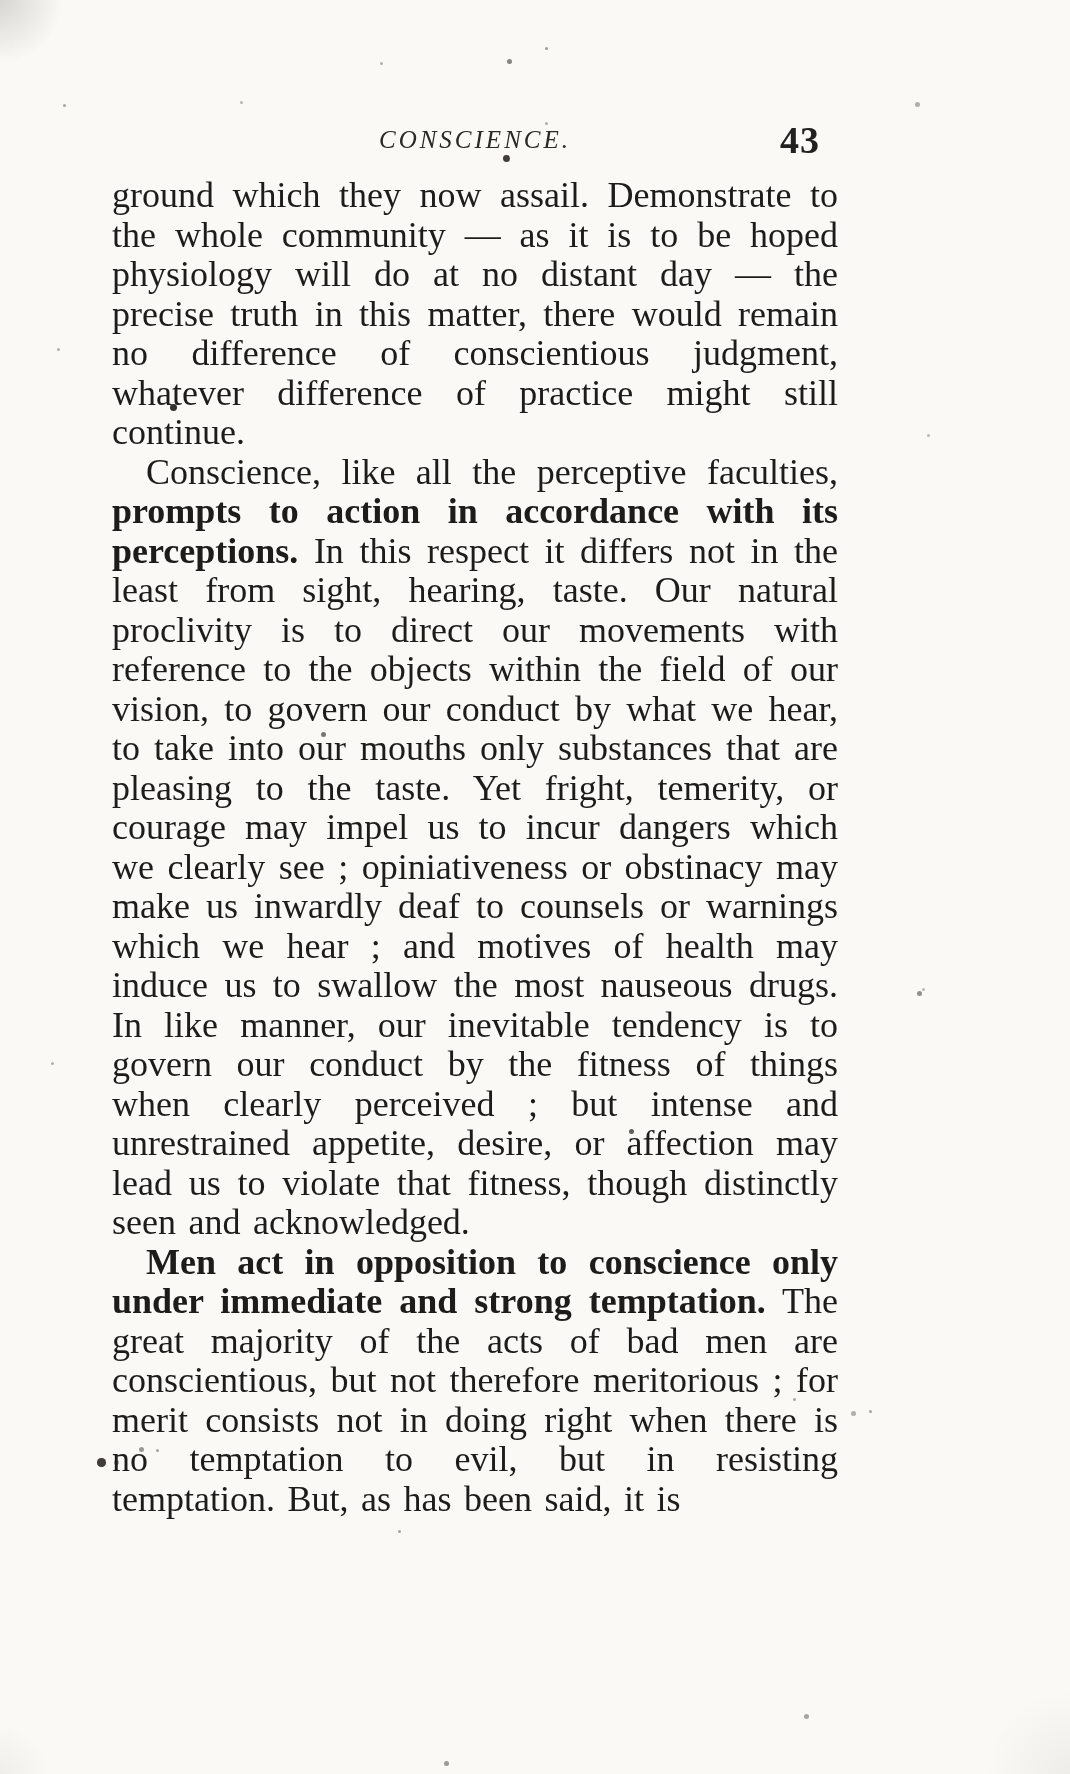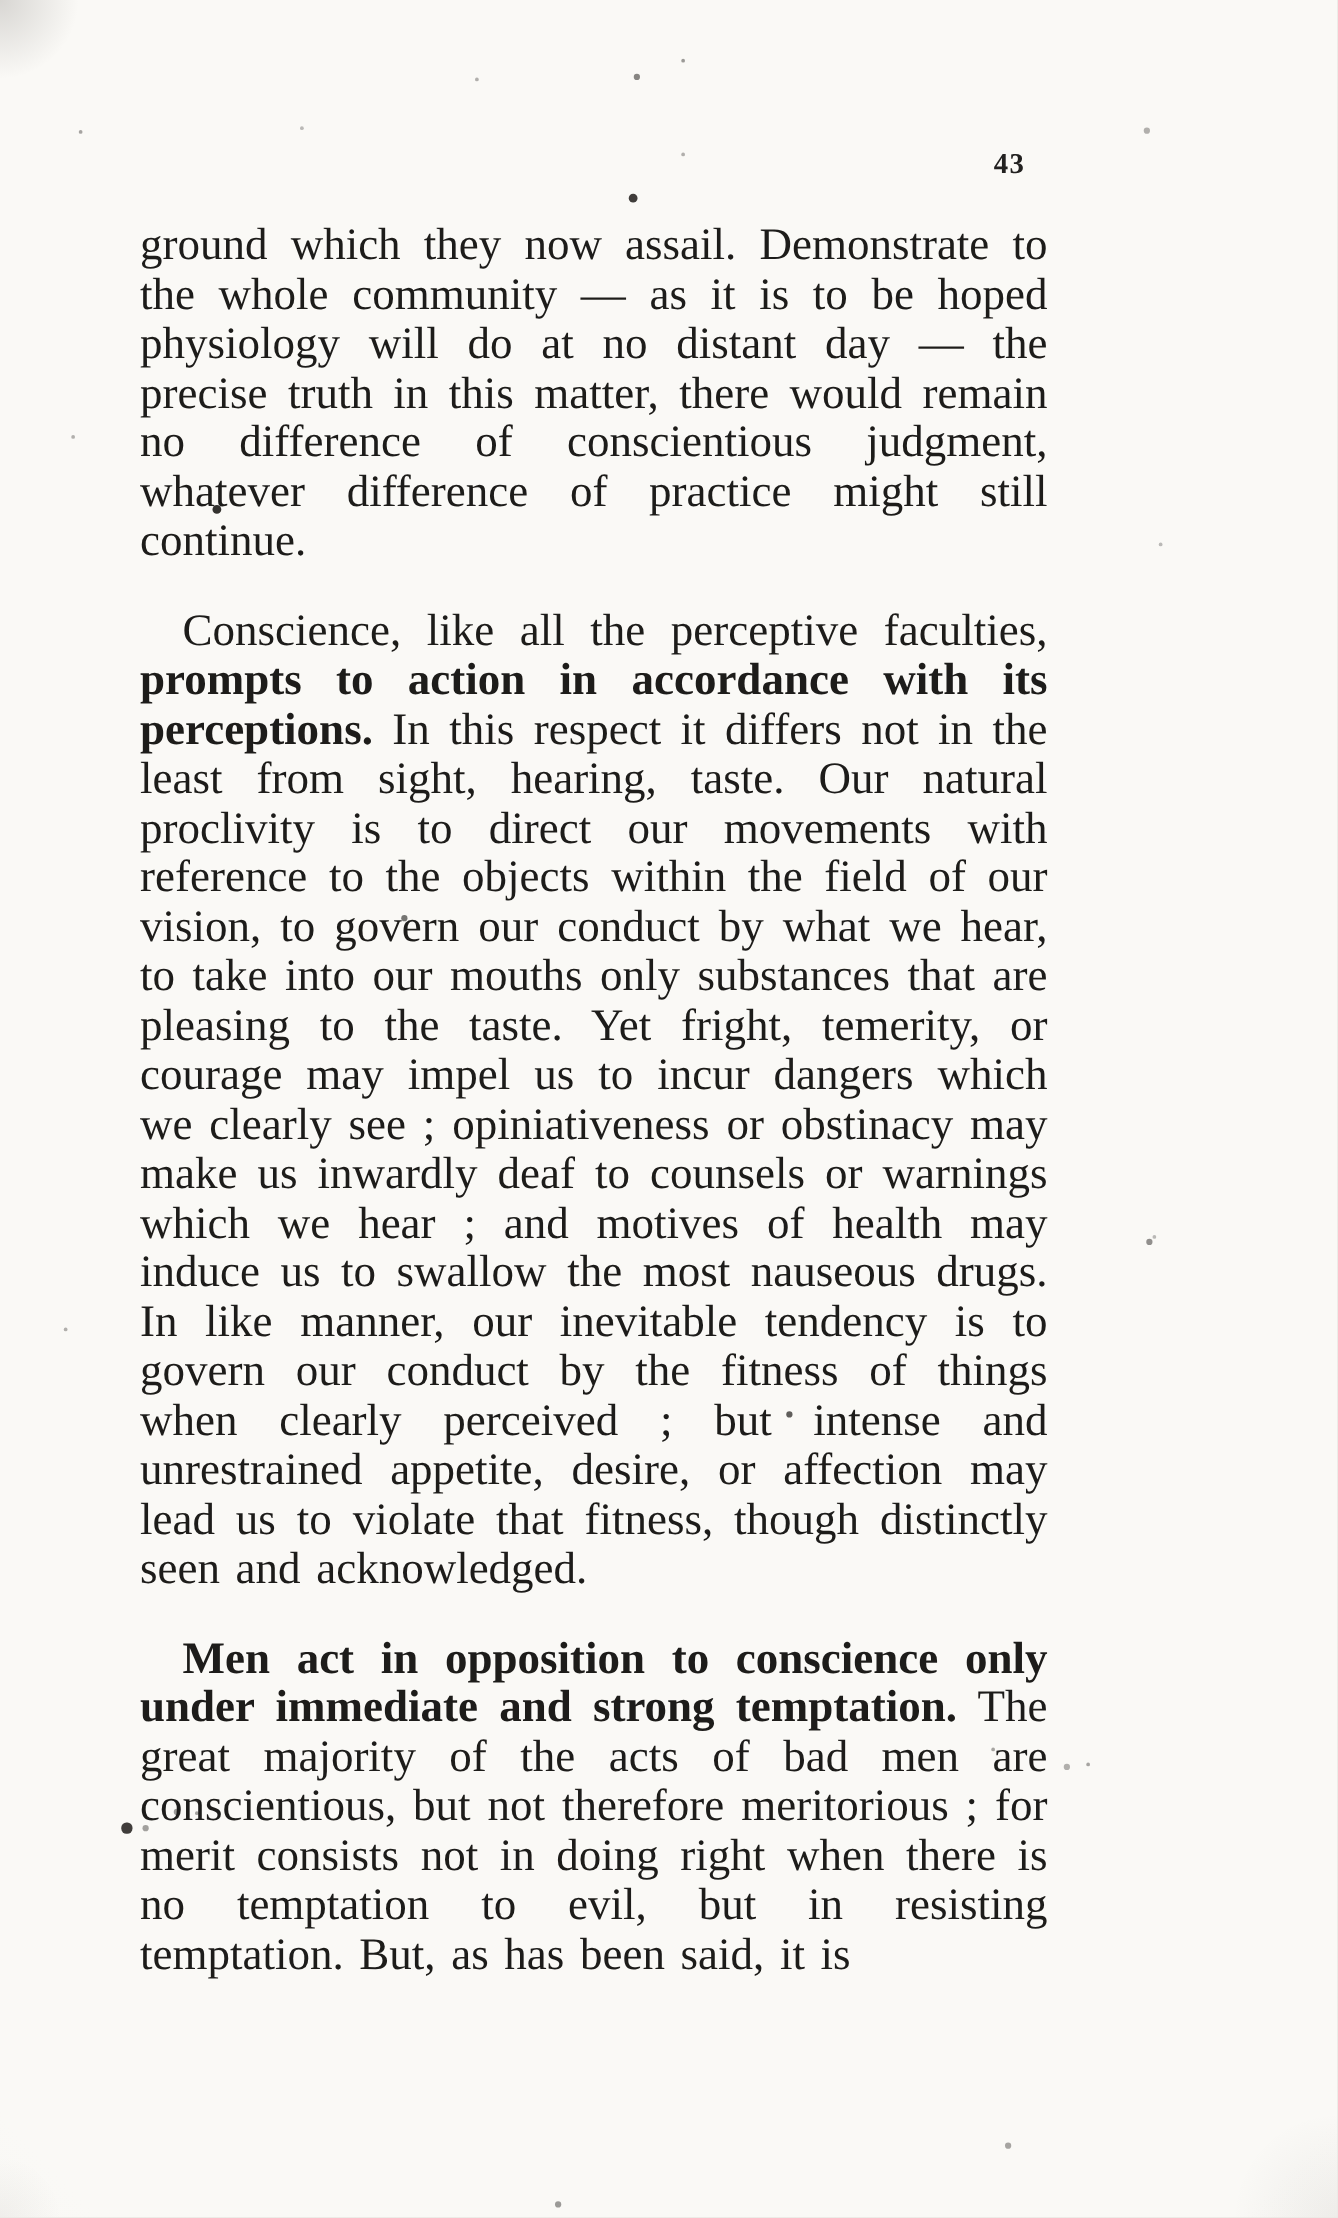--- a/index.html
+++ b/index.html
@@ -47,37 +47,36 @@
     text-align: center;
     font-style: italic;
     font-size: 25px;
     letter-spacing: 3px;
     color: #2a2926;
   }
   .page-number {
     position: absolute;
     right: 18px;
     top: 0;
-    font-size: 23px;
+    font-size: 38px;
     font-weight: bold;
     letter-spacing: 1px;
     color: #222120;
   }
   .body-text {
     text-align: justify;
     font-size: 36px;
     line-height: 39.5px;
     word-spacing: 3.5px;
   }
   .body-text p.para {
     margin: 0;
   }
   .body-text p.para.indent {
     text-indent: 34px;
-    margin-top: 32px;
   }
   .body-text .bold {
     font-weight: bold;
   }
   
   .speckles {
     position: absolute;
     top: 0; left: 0;
     width: 3px; height: 3px;
     border-radius: 50%;
@@ -113,20 +112,21 @@
   }
 </style>
 </head>
 <body>
 
 <div class="page">
   <div class="speckles"></div>
 
   <div class="column">
     <div class="header">
+      <div class="running-title">CONSCIENCE.</div>
       <div class="page-number">43</div>
     </div>
 
     <div class="body-text" id="paragraphs">
         <p class="para"><span>ground which they now assail.  Demonstrate to the whole community — as it is to be hoped physiology will do at no distant day — the precise truth in this matter, there would remain no difference of conscientious judgment, whatever difference of practice might still continue.</span></p>
         <p class="para indent"><span>Conscience, like all the perceptive faculties, </span><span class="bold">prompts to action in accordance with its perceptions.</span><span>  In this respect it differs not in the least from sight, hearing, taste.  Our natural proclivity is to direct our movements with reference to the objects within the field of our vision, to govern our conduct by what we hear, to take into our mouths only substances that are pleasing to the taste.  Yet fright, temerity, or courage may impel us to incur dangers which we clearly see ; opiniativeness or obstinacy may make us inwardly deaf to counsels or warnings which we hear ; and motives of health may induce us to swallow the most nauseous drugs.  In like manner, our inevitable tendency is to govern our conduct by the fitness of things when clearly perceived ; but intense and unrestrained appetite, desire, or affection may lead us to violate that fitness, though distinctly seen and acknowledged.</span></p>
         <p class="para indent"><span class="bold">Men act in opposition to conscience only under immediate and strong temptation.</span><span>  The great majority of the acts of bad men are conscientious, but not therefore meritorious ; for merit consists not in doing right when there is no temptation to evil, but in resisting temptation.  But, as has been said, it is</span></p>
       </div>
   </div>
 </div>

